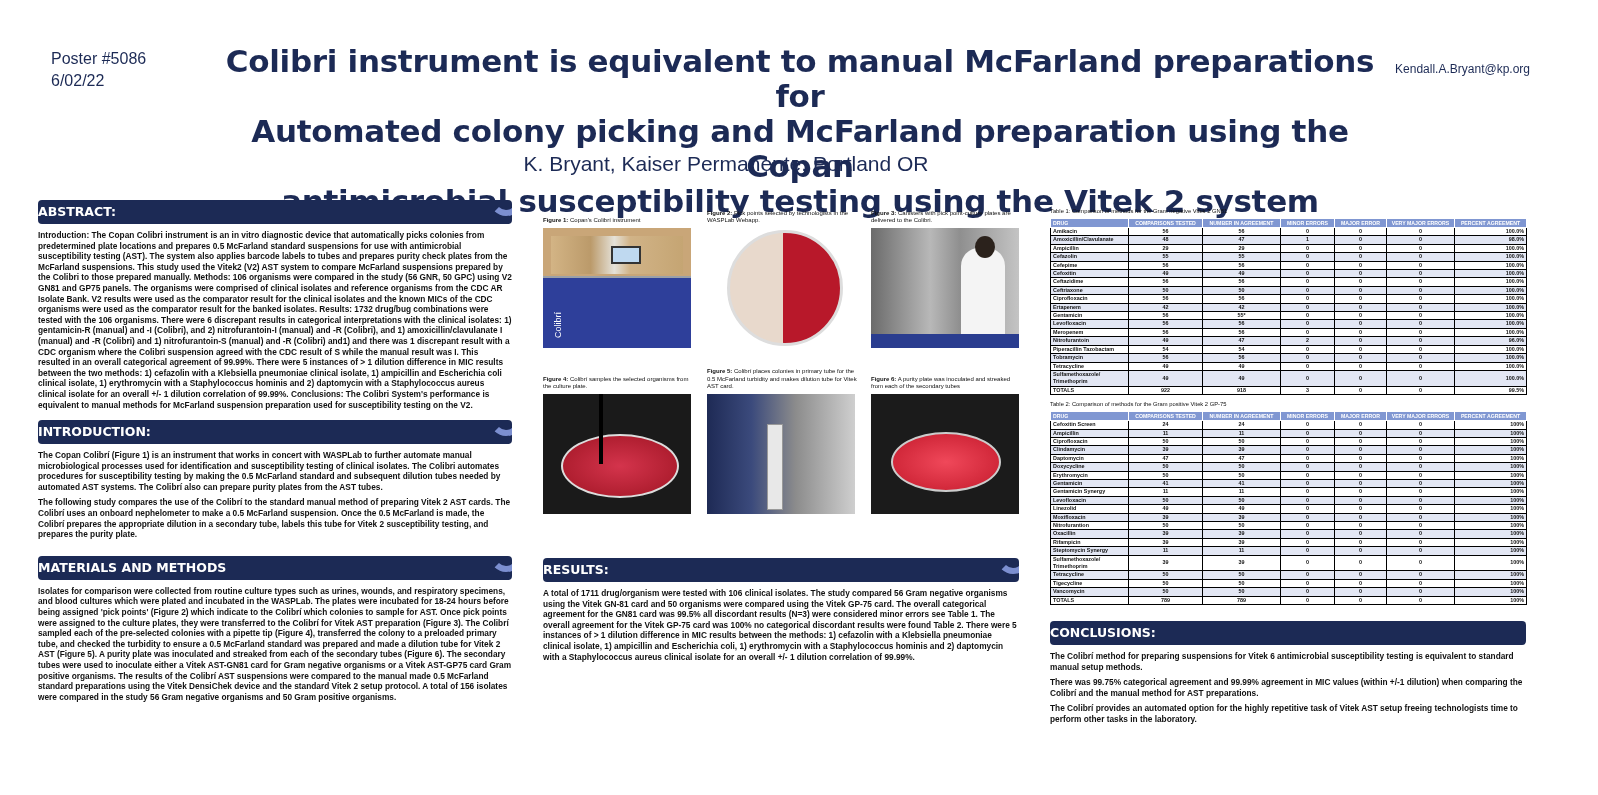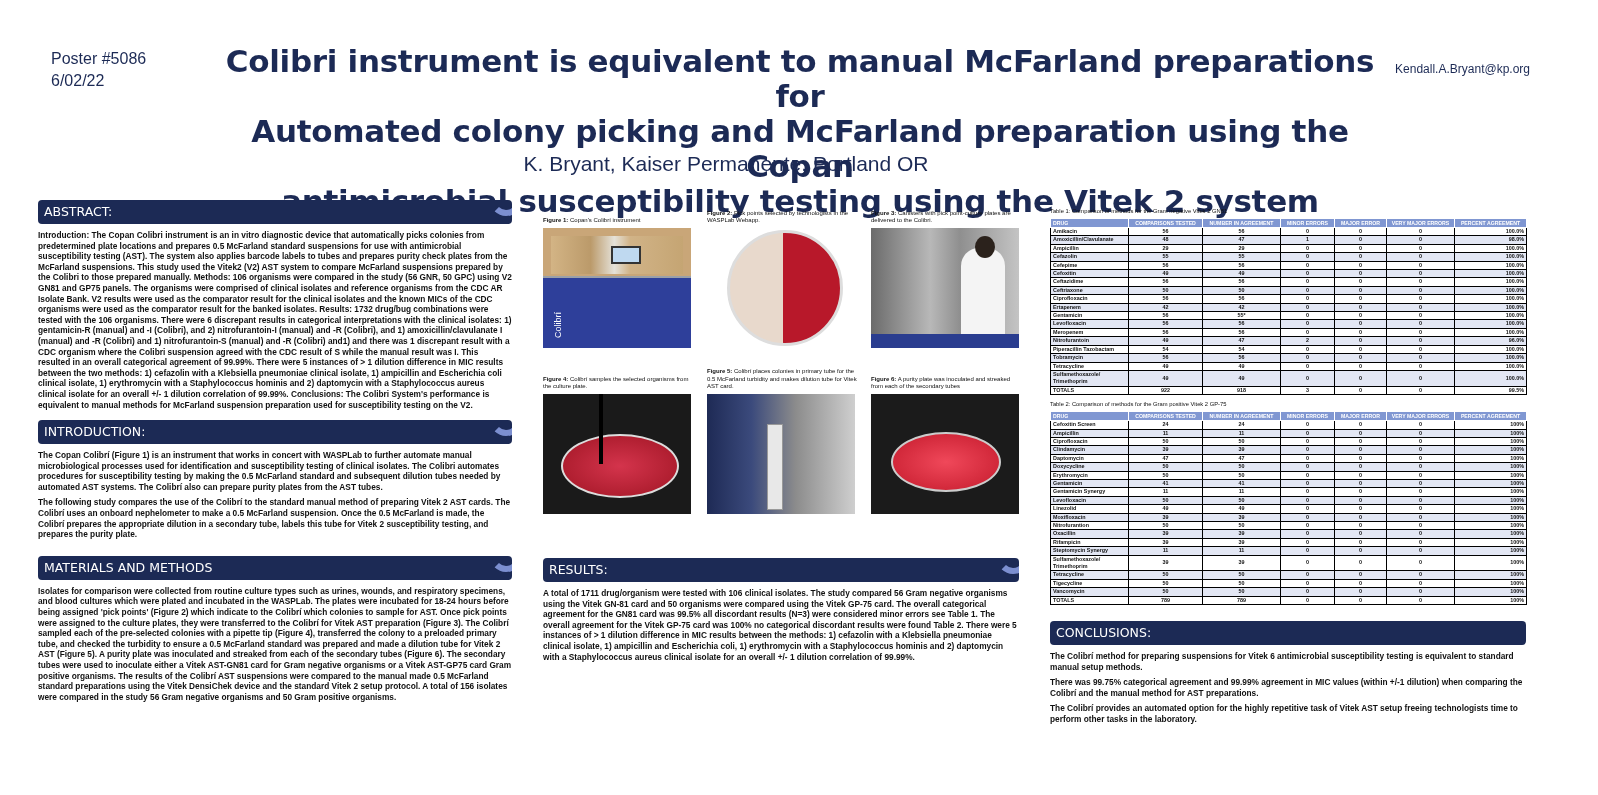--- a/index.html
+++ b/index.html
@@ -11,21 +11,21 @@
   .title { position: absolute; left: 200px; width: 1200px; top: 44px; text-align: center;
            font-family: "DejaVu Sans", sans-serif; font-weight: bold; font-size: 31px; line-height: 35px; color: #1c2a55; letter-spacing: -0.3px; }
   .authors { position: absolute; left: 0; width: 1452px; top: 152px; text-align: center; font-size: 21px; color: #1c2a55; }
 
   .col { position: absolute; top: 200px; }
   .col1 { left: 38px; width: 474px; }
   .col2 { left: 543px; width: 476px; }
   .col3 { left: 1050px; width: 476px; top: 208px; }
 
   .sec-head { position: relative; height: 24px; background: #1c2a55; border-radius: 4px; color: #fff;
-              font-family: "DejaVu Sans", sans-serif; font-weight: normal; font-size: 12.5px; line-height: 24px; padding-left: 6px; overflow: hidden; }
+              font-family: "DejaVu Sans", sans-serif; font-weight: bold; font-size: 12.5px; line-height: 24px; overflow: hidden; }
   .sec-head .swoosh { position: absolute; right: -10px; top: -16px; width: 32px; height: 32px; border-radius: 50%;
                       border: 6px solid #7c8fd0; border-left-color: transparent; border-top-color: transparent; }
   .body-text { font-size: 8.3px; line-height: 10.6px; color: #111; margin-top: 6px; }
   .body-text p { margin-bottom: 5px; font-weight: bold; }
 
   .figs { display: grid; grid-template-columns: 150px 150px 150px; column-gap: 14px; row-gap: 0; }
   .fig-cap { font-size: 6px; line-height: 7.6px; height: 22px; display: flex; align-items: flex-end; padding-bottom: 3px; }
   .fig-img { width: 148px; height: 120px; position: relative; overflow: hidden; }
   .fig1 { background: linear-gradient(#c9a678 0 40%, #9aa0a8 40% 42%, #2e3f9a 42% 100%); }
   .fig1 .panel { position: absolute; left: 8px; top: 8px; width: 132px; height: 38px; background: linear-gradient(90deg,#d3b485,#bb9a6a 30%,#e5e2d9 48%,#d1b387 60%,#c5a573); }

